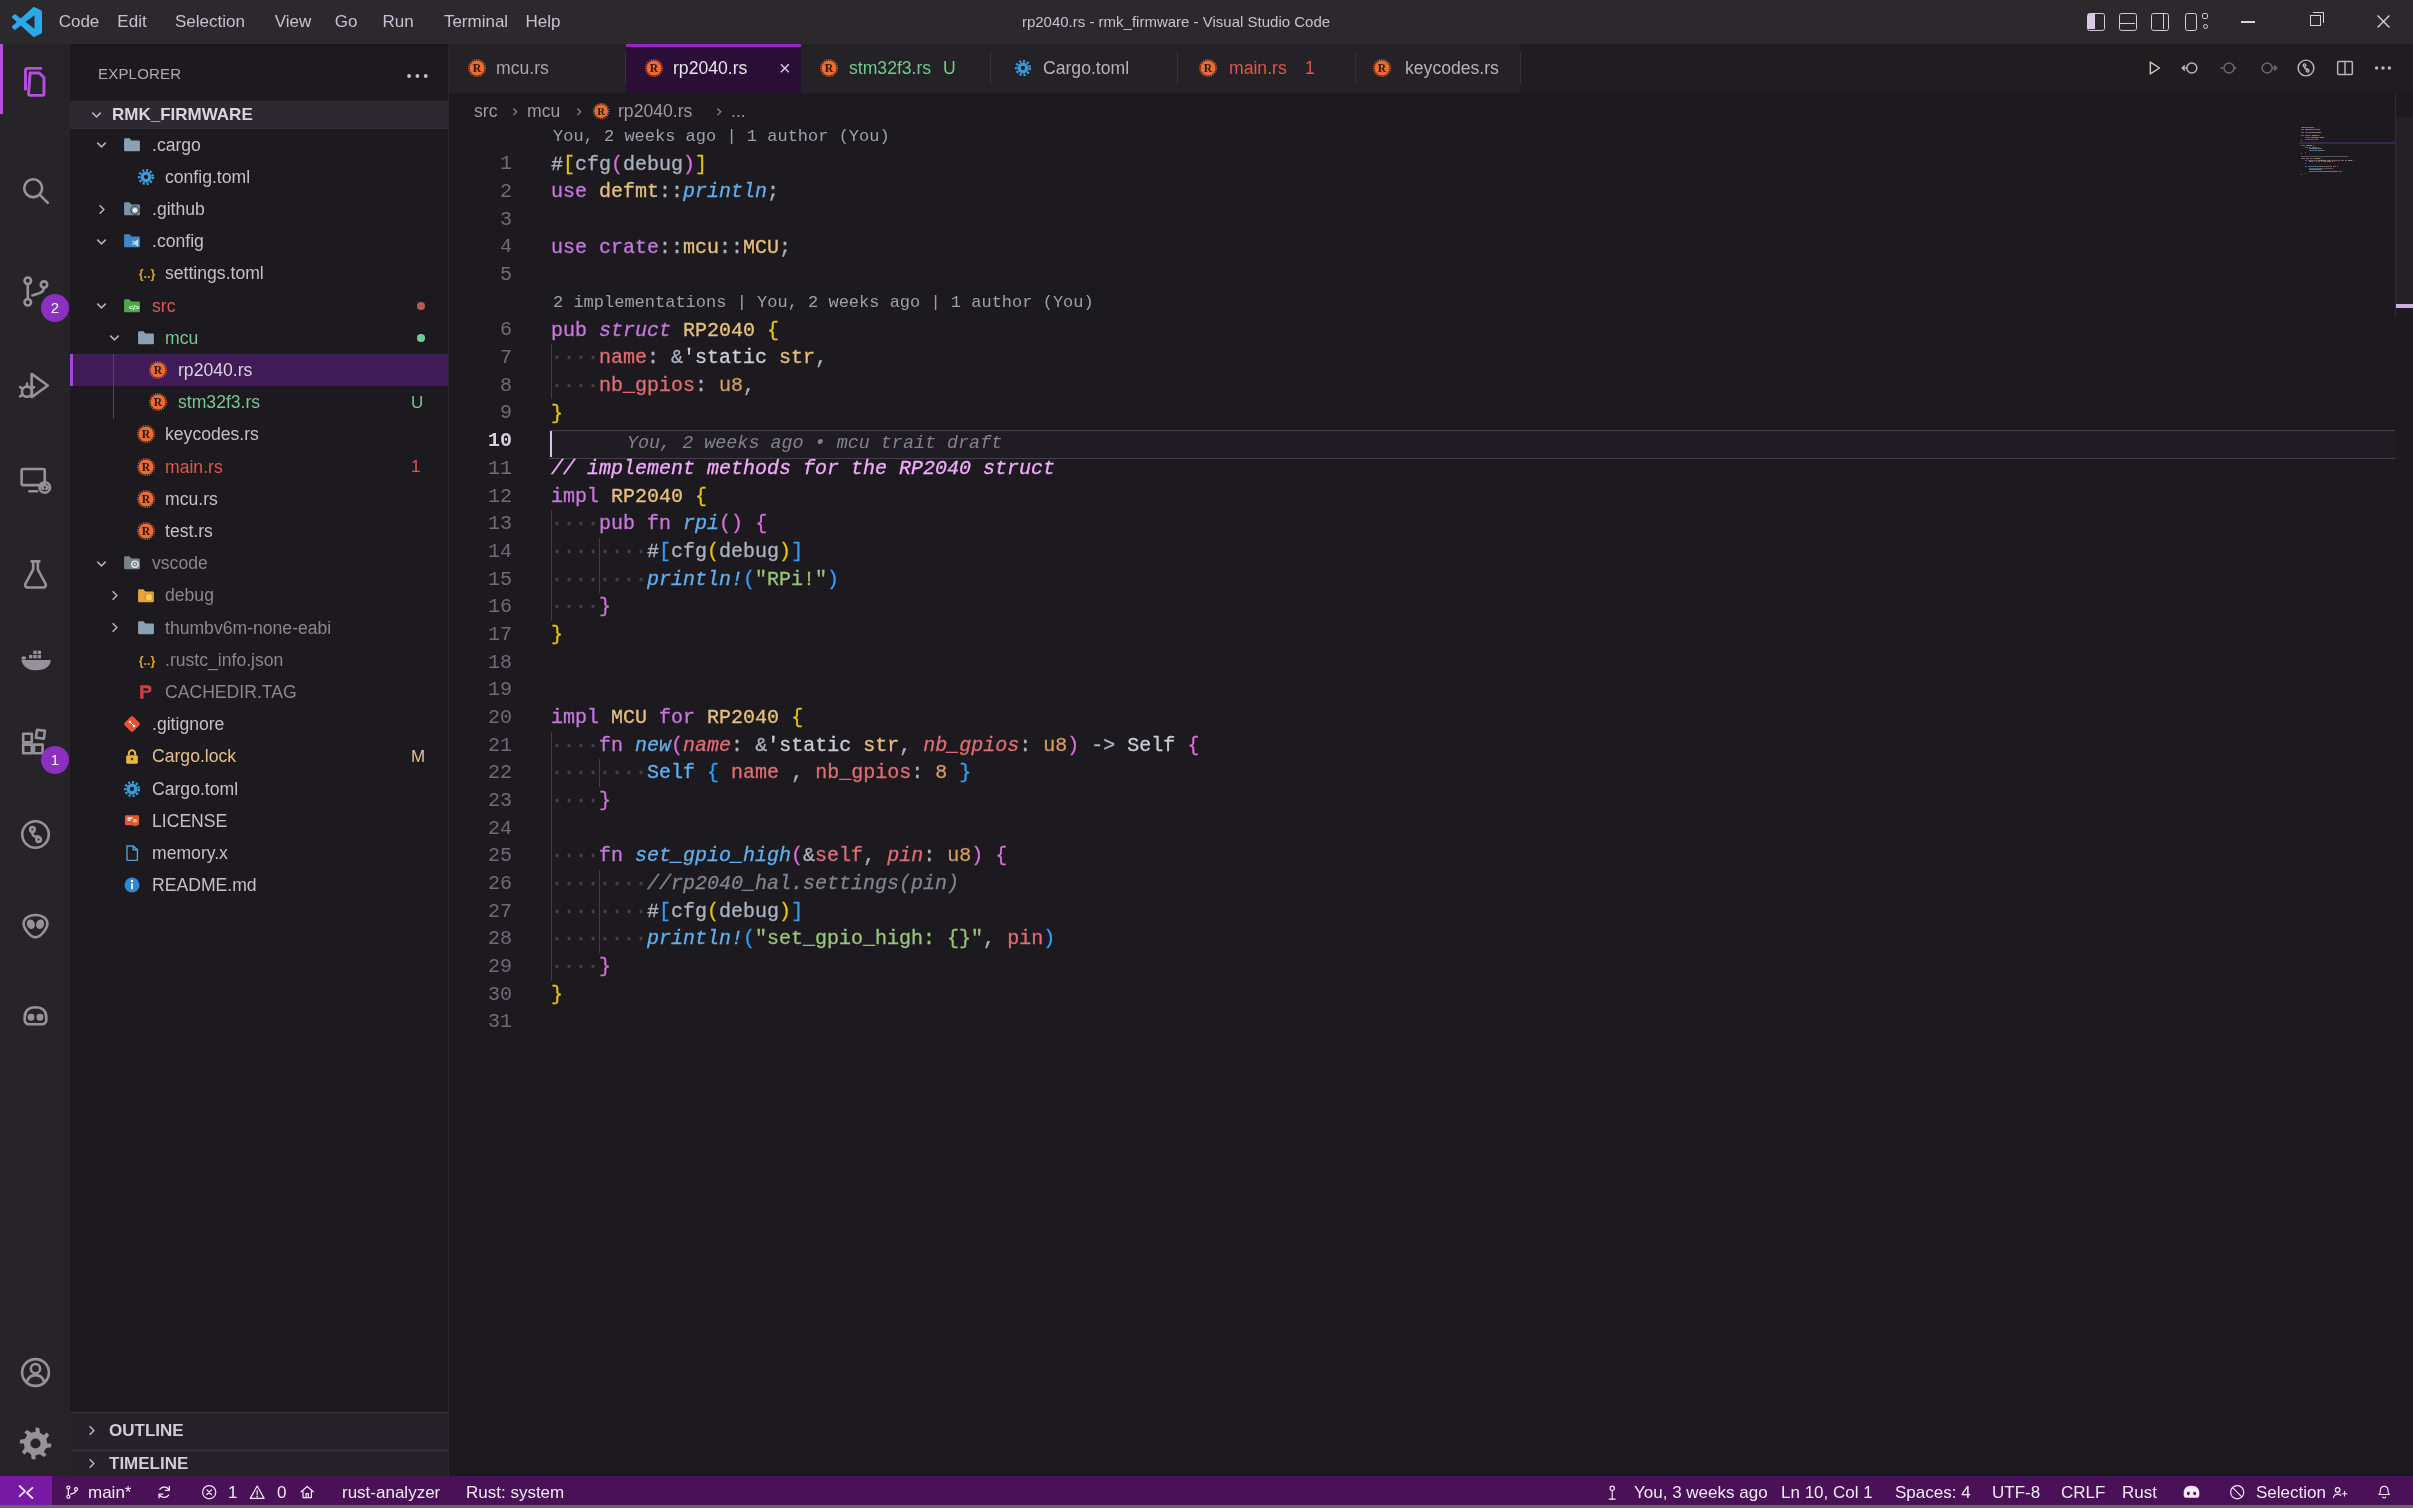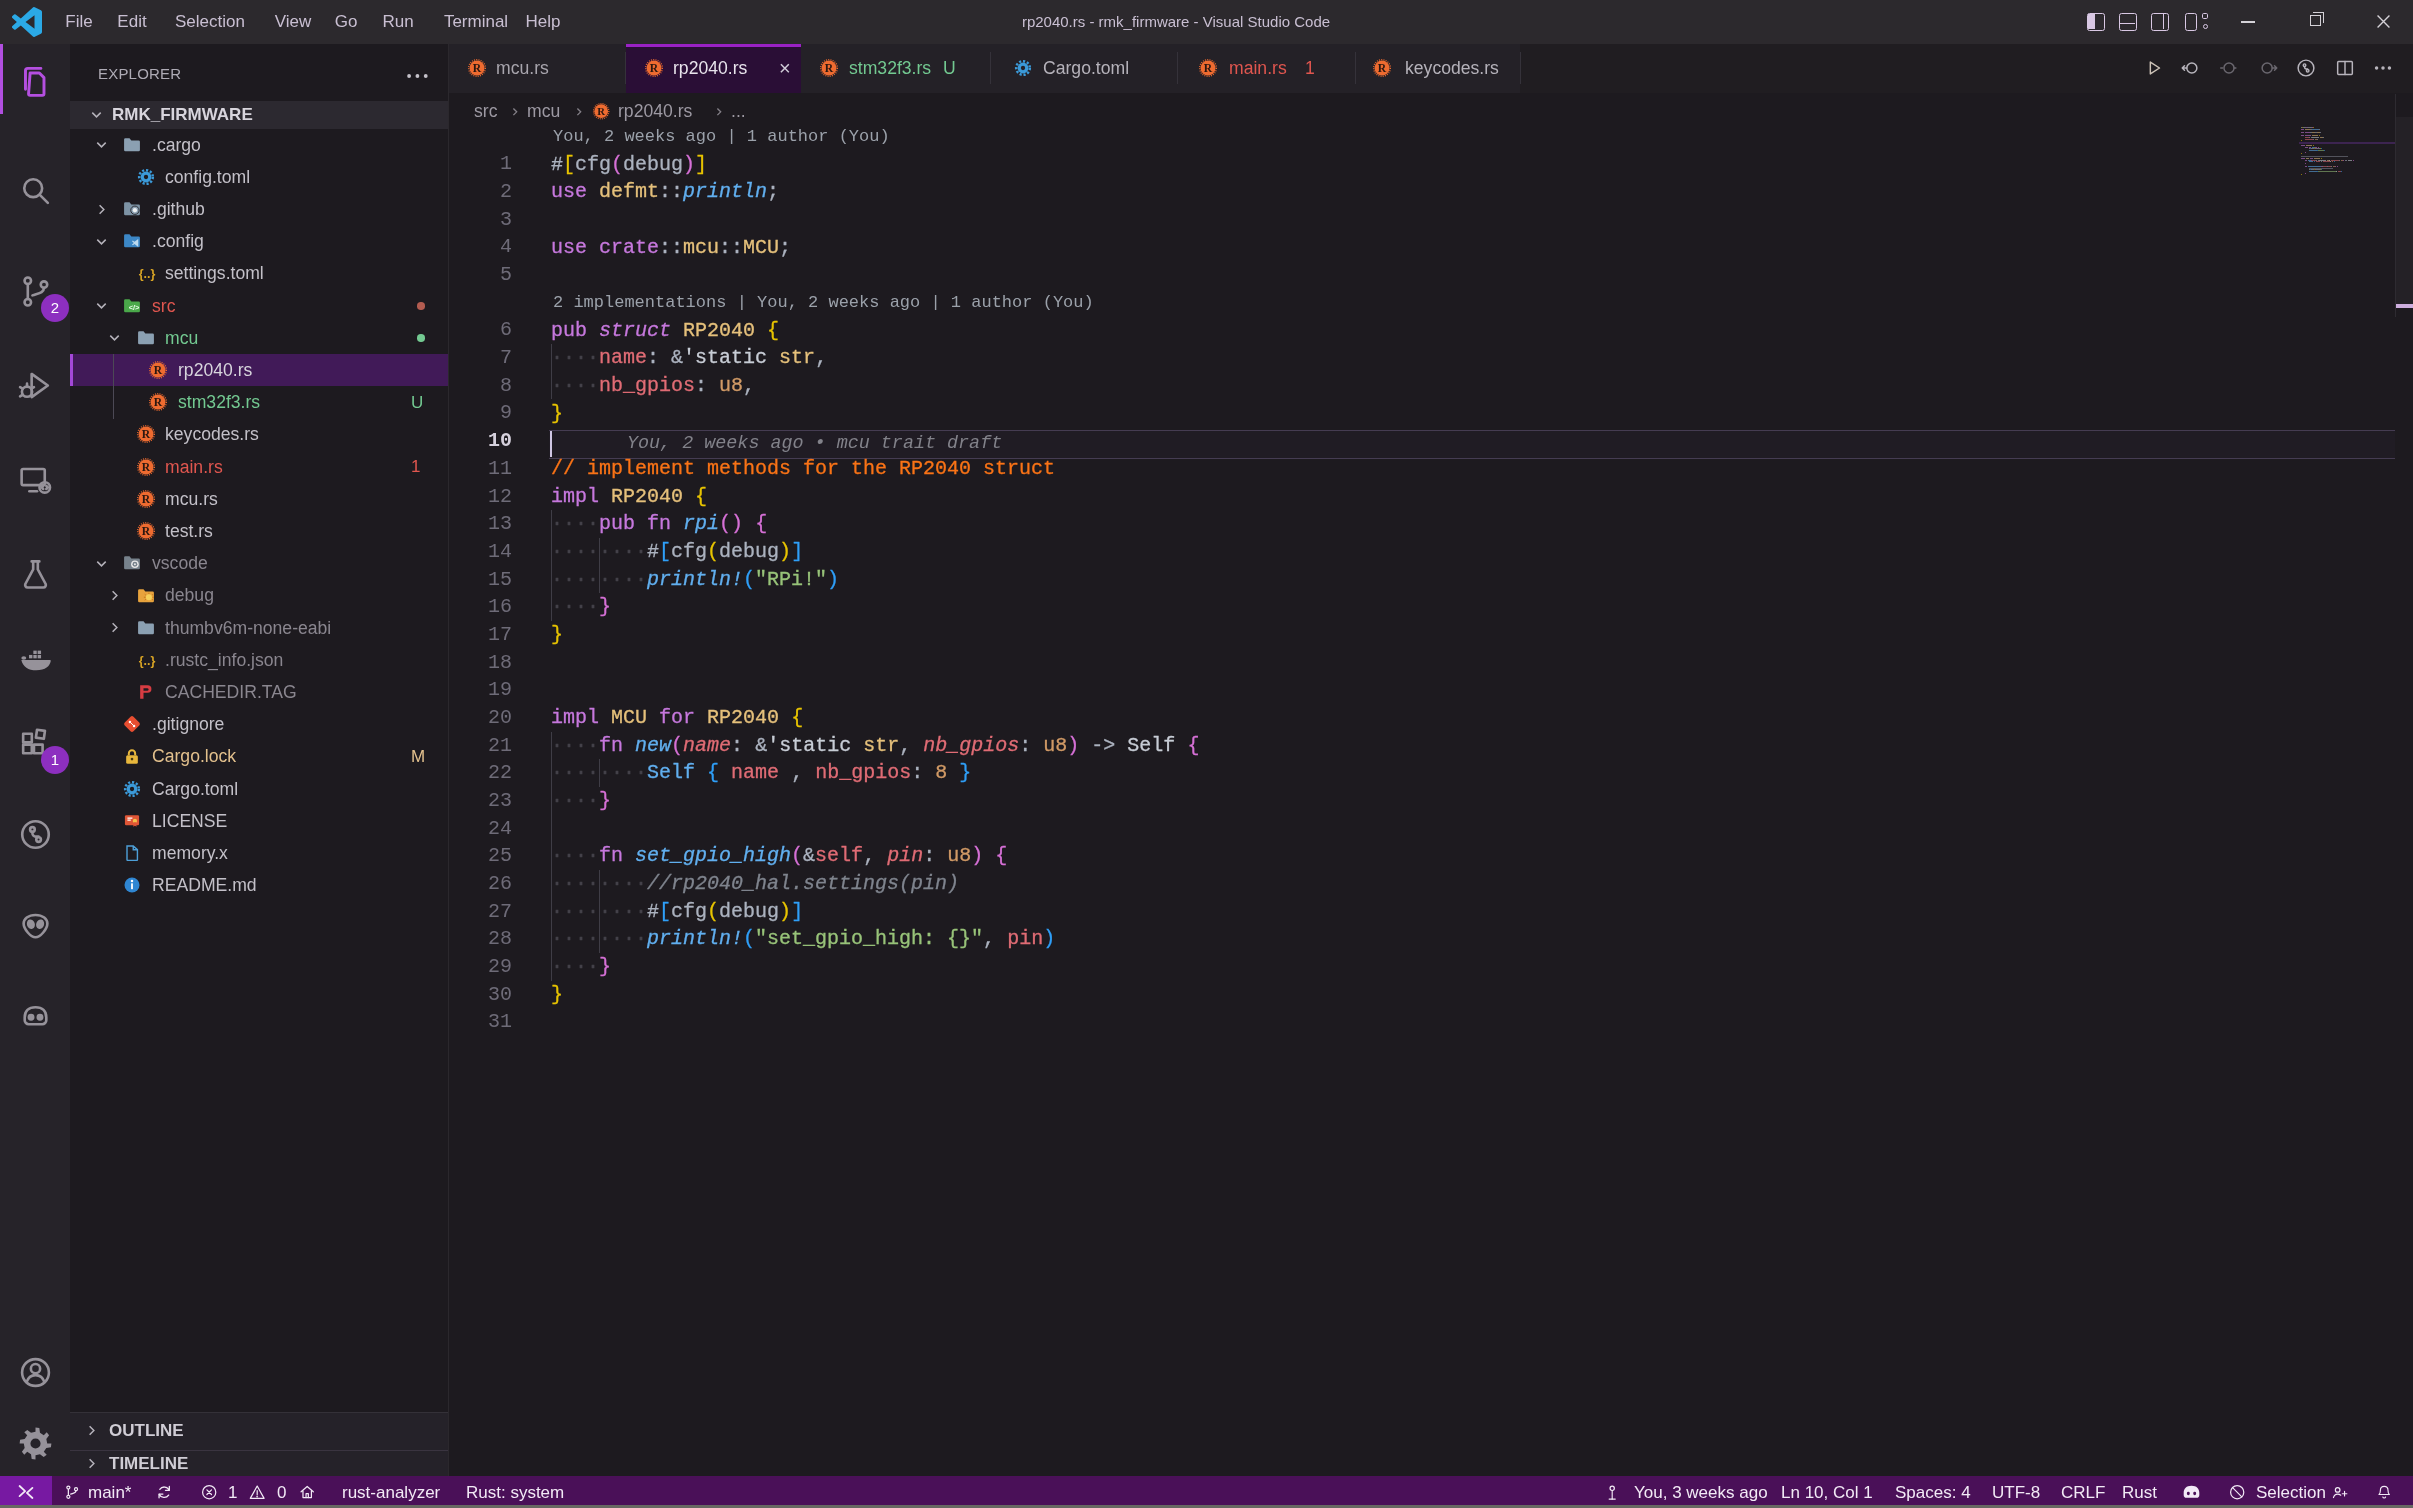--- a/index.html
+++ b/index.html
@@ -1,18 +1,18 @@
 <!DOCTYPE html>
 <html style="font-size:13.4px"><head><meta charset="utf-8"><style>html,body{margin:0;padding:0;background:#1d1a1f;}*{box-sizing:border-box;}body{width:2413px;height:1509px;position:relative;font-family:"Liberation Sans",sans-serif;overflow:hidden}</style></head><body>
 <div style="position:absolute;left:0;top:0;width:2413px;height:1509px;background:#1d1a1f;overflow:hidden">
     <div style="position:absolute;left:0;top:0;width:2413px;height:44px;background:#2c292d"></div>
     <div style="position:absolute;left:11.7px;top:6.7px;width:30px;height:30px"><svg width="30" height="30" viewBox="0 0 24 24">
         <path fill="#2ba9e6" d="M23.15 2.587 18.21.21a1.494 1.494 0 0 0-1.705.29l-9.46 8.63-4.12-3.128a.999.999 0 0 0-1.276.057L.327 7.261A1 1 0 0 0 .326 8.74L3.899 12 .326 15.26a1 1 0 0 0 .001 1.479L1.65 17.94a.999.999 0 0 0 1.276.057l4.12-3.128 9.46 8.63a1.492 1.492 0 0 0 1.704.29l4.942-2.377A1.5 1.5 0 0 0 24 20.06V3.939a1.5 1.5 0 0 0-.85-1.352zm-5.146 14.861L10.826 12l7.178-5.448z"></path>
       </svg></div>
-    <div style="position:absolute;left:0px;top:9.2px;height:25px;line-height:25px;font-family:&quot;Liberation Sans&quot;,sans-serif;font-size:17px;color:#c9bfd2;font-weight:normal;white-space:pre;left:79px;transform:translateX(-50%);">File</div>
+    <div style="position:absolute;left:0px;top:9.2px;height:25px;line-height:25px;font-family:&quot;Liberation Sans&quot;,sans-serif;font-size:17px;color:#c9bfd2;font-weight:normal;white-space:pre;left:79px;transform:translateX(-50%);">Code</div>
     <div style="position:absolute;left:0px;top:9.2px;height:25px;line-height:25px;font-family:&quot;Liberation Sans&quot;,sans-serif;font-size:17px;color:#c9bfd2;font-weight:normal;white-space:pre;left:132px;transform:translateX(-50%);">Edit</div>
     <div style="position:absolute;left:0px;top:9.2px;height:25px;line-height:25px;font-family:&quot;Liberation Sans&quot;,sans-serif;font-size:17px;color:#c9bfd2;font-weight:normal;white-space:pre;left:210px;transform:translateX(-50%);">Selection</div>
     <div style="position:absolute;left:0px;top:9.2px;height:25px;line-height:25px;font-family:&quot;Liberation Sans&quot;,sans-serif;font-size:17px;color:#c9bfd2;font-weight:normal;white-space:pre;left:293px;transform:translateX(-50%);">View</div>
     <div style="position:absolute;left:0px;top:9.2px;height:25px;line-height:25px;font-family:&quot;Liberation Sans&quot;,sans-serif;font-size:17px;color:#c9bfd2;font-weight:normal;white-space:pre;left:346px;transform:translateX(-50%);">Go</div>
     <div style="position:absolute;left:0px;top:9.2px;height:25px;line-height:25px;font-family:&quot;Liberation Sans&quot;,sans-serif;font-size:17px;color:#c9bfd2;font-weight:normal;white-space:pre;left:398px;transform:translateX(-50%);">Run</div>
     <div style="position:absolute;left:0px;top:9.2px;height:25px;line-height:25px;font-family:&quot;Liberation Sans&quot;,sans-serif;font-size:17px;color:#c9bfd2;font-weight:normal;white-space:pre;left:476px;transform:translateX(-50%);">Terminal</div>
     <div style="position:absolute;left:0px;top:9.2px;height:25px;line-height:25px;font-family:&quot;Liberation Sans&quot;,sans-serif;font-size:17px;color:#c9bfd2;font-weight:normal;white-space:pre;left:543px;transform:translateX(-50%);">Help</div>
     <div style="position:absolute;left:0px;top:10.5px;height:22.6px;line-height:22.6px;font-family:&quot;Liberation Sans&quot;,sans-serif;font-size:15px;color:#c9bfd2;font-weight:normal;white-space:pre;left:1176px;transform:translateX(-50%);">rp2040.rs - rmk_firmware - Visual Studio Code</div>
     <div style="position:absolute;left:2087px;top:12.6px;width:18.4px;height:18.4px;border:1.7px solid #d9c8e4;border-radius:2.5px">
       <div style="position:absolute;left:0px;top:0px;width:6.7px;height:15px;background:#d9c8e4"></div>
@@ -428,21 +428,21 @@
     <div style="position:absolute;left:488px;top:952px;height:30px;line-height:30px;font-family:&quot;Liberation Mono&quot;,monospace;font-size:20px;color:#6e6b78;font-weight:normal;white-space:pre;">29</div>
     <div style="position:absolute;left:488px;top:980px;height:30px;line-height:30px;font-family:&quot;Liberation Mono&quot;,monospace;font-size:20px;color:#6e6b78;font-weight:normal;white-space:pre;">30</div>
     <div style="position:absolute;left:488px;top:1007px;height:30px;line-height:30px;font-family:&quot;Liberation Mono&quot;,monospace;font-size:20px;color:#6e6b78;font-weight:normal;white-space:pre;">31</div>
     <div style="position:absolute;left:551px;top:151px;height:28px;line-height:28px;font-family:&quot;Liberation Mono&quot;,monospace;font-size:20px;white-space:pre;-webkit-text-stroke:0.3px currentColor"><span style="color:#abb2bf;">#</span><span style="color:#e8c400;">[</span><span style="color:#abb2bf;">cfg</span><span style="color:#d670d6;">(</span><span style="color:#abb2bf;">debug</span><span style="color:#d670d6;">)</span><span style="color:#e8c400;">]</span></div>
     <div style="position:absolute;left:551px;top:178px;height:28px;line-height:28px;font-family:&quot;Liberation Mono&quot;,monospace;font-size:20px;white-space:pre;-webkit-text-stroke:0.3px currentColor"><span style="color:#c678dd;">use</span><span style="color:#abb2bf;"> </span><span style="color:#e5c07b;">defmt</span><span style="color:#abb2bf;">::</span><span style="color:#61afef;font-style:italic;">println</span><span style="color:#abb2bf;">;</span></div>
     <div style="position:absolute;left:551px;top:234px;height:28px;line-height:28px;font-family:&quot;Liberation Mono&quot;,monospace;font-size:20px;white-space:pre;-webkit-text-stroke:0.3px currentColor"><span style="color:#c678dd;">use</span><span style="color:#abb2bf;"> </span><span style="color:#c678dd;">crate</span><span style="color:#abb2bf;">::</span><span style="color:#e5c07b;">mcu</span><span style="color:#abb2bf;">::</span><span style="color:#e5c07b;">MCU</span><span style="color:#abb2bf;">;</span></div>
     <div style="position:absolute;left:551px;top:317px;height:28px;line-height:28px;font-family:&quot;Liberation Mono&quot;,monospace;font-size:20px;white-space:pre;-webkit-text-stroke:0.3px currentColor"><span style="color:#c678dd;">pub</span><span style="color:#abb2bf;"> </span><span style="color:#c678dd;font-style:italic;">struct</span><span style="color:#abb2bf;"> </span><span style="color:#e5c07b;">RP2040</span><span style="color:#abb2bf;"> </span><span style="color:#e8c400;">{</span></div>
     <div style="position:absolute;left:551px;top:344px;height:28px;line-height:28px;font-family:&quot;Liberation Mono&quot;,monospace;font-size:20px;white-space:pre;-webkit-text-stroke:0.3px currentColor"><span style="color:#434149;">····</span><span style="color:#e06c75;">name</span><span style="color:#abb2bf;">:</span><span style="color:#abb2bf;"> </span><span style="color:#abb2bf;">&amp;</span><span style="color:#c8cdd6;">'static</span><span style="color:#abb2bf;"> </span><span style="color:#e5c07b;">str</span><span style="color:#abb2bf;">,</span></div>
     <div style="position:absolute;left:551px;top:372px;height:28px;line-height:28px;font-family:&quot;Liberation Mono&quot;,monospace;font-size:20px;white-space:pre;-webkit-text-stroke:0.3px currentColor"><span style="color:#434149;">····</span><span style="color:#e06c75;">nb_gpios</span><span style="color:#abb2bf;">:</span><span style="color:#abb2bf;"> </span><span style="color:#d19a66;">u8</span><span style="color:#abb2bf;">,</span></div>
     <div style="position:absolute;left:551px;top:400px;height:28px;line-height:28px;font-family:&quot;Liberation Mono&quot;,monospace;font-size:20px;white-space:pre;-webkit-text-stroke:0.3px currentColor"><span style="color:#e8c400;">}</span></div>
-    <div style="position:absolute;left:551px;top:455px;height:28px;line-height:28px;font-family:&quot;Liberation Mono&quot;,monospace;font-size:20px;white-space:pre;-webkit-text-stroke:0.3px currentColor"><span style="color:#f97316;">// implement methods for the RP2040 struct</span></div>
+    <div style="position:absolute;left:551px;top:455px;height:28px;line-height:28px;font-family:&quot;Liberation Mono&quot;,monospace;font-size:20px;white-space:pre;-webkit-text-stroke:0.3px currentColor"><span style="color:#f0abfc;font-style:italic;">// implement methods for the RP2040 struct</span></div>
     <div style="position:absolute;left:551px;top:483px;height:28px;line-height:28px;font-family:&quot;Liberation Mono&quot;,monospace;font-size:20px;white-space:pre;-webkit-text-stroke:0.3px currentColor"><span style="color:#c678dd;">impl</span><span style="color:#abb2bf;"> </span><span style="color:#e5c07b;">RP2040</span><span style="color:#abb2bf;"> </span><span style="color:#e8c400;">{</span></div>
     <div style="position:absolute;left:551px;top:510px;height:28px;line-height:28px;font-family:&quot;Liberation Mono&quot;,monospace;font-size:20px;white-space:pre;-webkit-text-stroke:0.3px currentColor"><span style="color:#434149;">····</span><span style="color:#c678dd;">pub</span><span style="color:#abb2bf;"> </span><span style="color:#c678dd;">fn</span><span style="color:#abb2bf;"> </span><span style="color:#61afef;font-style:italic;">rpi</span><span style="color:#d670d6;">()</span><span style="color:#abb2bf;"> </span><span style="color:#d670d6;">{</span></div>
     <div style="position:absolute;left:551px;top:538px;height:28px;line-height:28px;font-family:&quot;Liberation Mono&quot;,monospace;font-size:20px;white-space:pre;-webkit-text-stroke:0.3px currentColor"><span style="color:#434149;">····</span><span style="color:#434149;">····</span><span style="color:#abb2bf;">#</span><span style="color:#2f9ff8;">[</span><span style="color:#abb2bf;">cfg</span><span style="color:#e8c400;">(</span><span style="color:#abb2bf;">debug</span><span style="color:#e8c400;">)</span><span style="color:#2f9ff8;">]</span></div>
     <div style="position:absolute;left:551px;top:566px;height:28px;line-height:28px;font-family:&quot;Liberation Mono&quot;,monospace;font-size:20px;white-space:pre;-webkit-text-stroke:0.3px currentColor"><span style="color:#434149;">····</span><span style="color:#434149;">····</span><span style="color:#61afef;font-style:italic;">println!</span><span style="color:#2f9ff8;">(</span><span style="color:#98c379;">"RPi!"</span><span style="color:#2f9ff8;">)</span></div>
     <div style="position:absolute;left:551px;top:593px;height:28px;line-height:28px;font-family:&quot;Liberation Mono&quot;,monospace;font-size:20px;white-space:pre;-webkit-text-stroke:0.3px currentColor"><span style="color:#434149;">····</span><span style="color:#d670d6;">}</span></div>
     <div style="position:absolute;left:551px;top:621px;height:28px;line-height:28px;font-family:&quot;Liberation Mono&quot;,monospace;font-size:20px;white-space:pre;-webkit-text-stroke:0.3px currentColor"><span style="color:#e8c400;">}</span></div>
     <div style="position:absolute;left:551px;top:704px;height:28px;line-height:28px;font-family:&quot;Liberation Mono&quot;,monospace;font-size:20px;white-space:pre;-webkit-text-stroke:0.3px currentColor"><span style="color:#c678dd;">impl</span><span style="color:#abb2bf;"> </span><span style="color:#e5c07b;">MCU</span><span style="color:#abb2bf;"> </span><span style="color:#c678dd;">for</span><span style="color:#abb2bf;"> </span><span style="color:#e5c07b;">RP2040</span><span style="color:#abb2bf;"> </span><span style="color:#e8c400;">{</span></div>
     <div style="position:absolute;left:551px;top:732px;height:28px;line-height:28px;font-family:&quot;Liberation Mono&quot;,monospace;font-size:20px;white-space:pre;-webkit-text-stroke:0.3px currentColor"><span style="color:#434149;">····</span><span style="color:#c678dd;">fn</span><span style="color:#abb2bf;"> </span><span style="color:#61afef;font-style:italic;">new</span><span style="color:#d670d6;">(</span><span style="color:#e06c75;font-style:italic;">name</span><span style="color:#abb2bf;">:</span><span style="color:#abb2bf;"> </span><span style="color:#abb2bf;">&amp;</span><span style="color:#c8cdd6;">'static</span><span style="color:#abb2bf;"> </span><span style="color:#e5c07b;">str</span><span style="color:#abb2bf;">,</span><span style="color:#abb2bf;"> </span><span style="color:#e06c75;font-style:italic;">nb_gpios</span><span style="color:#abb2bf;">:</span><span style="color:#abb2bf;"> </span><span style="color:#d19a66;">u8</span><span style="color:#d670d6;">)</span><span style="color:#abb2bf;"> </span><span style="color:#abb2bf;">-&gt;</span><span style="color:#abb2bf;"> </span><span style="color:#c8cdd6;">Self</span><span style="color:#abb2bf;"> </span><span style="color:#d670d6;">{</span></div>
     <div style="position:absolute;left:551px;top:759px;height:28px;line-height:28px;font-family:&quot;Liberation Mono&quot;,monospace;font-size:20px;white-space:pre;-webkit-text-stroke:0.3px currentColor"><span style="color:#434149;">····</span><span style="color:#434149;">····</span><span style="color:#61afef;">Self</span><span style="color:#abb2bf;"> </span><span style="color:#2f9ff8;">{</span><span style="color:#abb2bf;"> </span><span style="color:#e06c75;">name</span><span style="color:#abb2bf;"> </span><span style="color:#abb2bf;">,</span><span style="color:#abb2bf;"> </span><span style="color:#e06c75;">nb_gpios</span><span style="color:#abb2bf;">:</span><span style="color:#abb2bf;"> </span><span style="color:#d19a66;">8</span><span style="color:#abb2bf;"> </span><span style="color:#2f9ff8;">}</span></div>
     <div style="position:absolute;left:551px;top:787px;height:28px;line-height:28px;font-family:&quot;Liberation Mono&quot;,monospace;font-size:20px;white-space:pre;-webkit-text-stroke:0.3px currentColor"><span style="color:#434149;">····</span><span style="color:#d670d6;">}</span></div>

